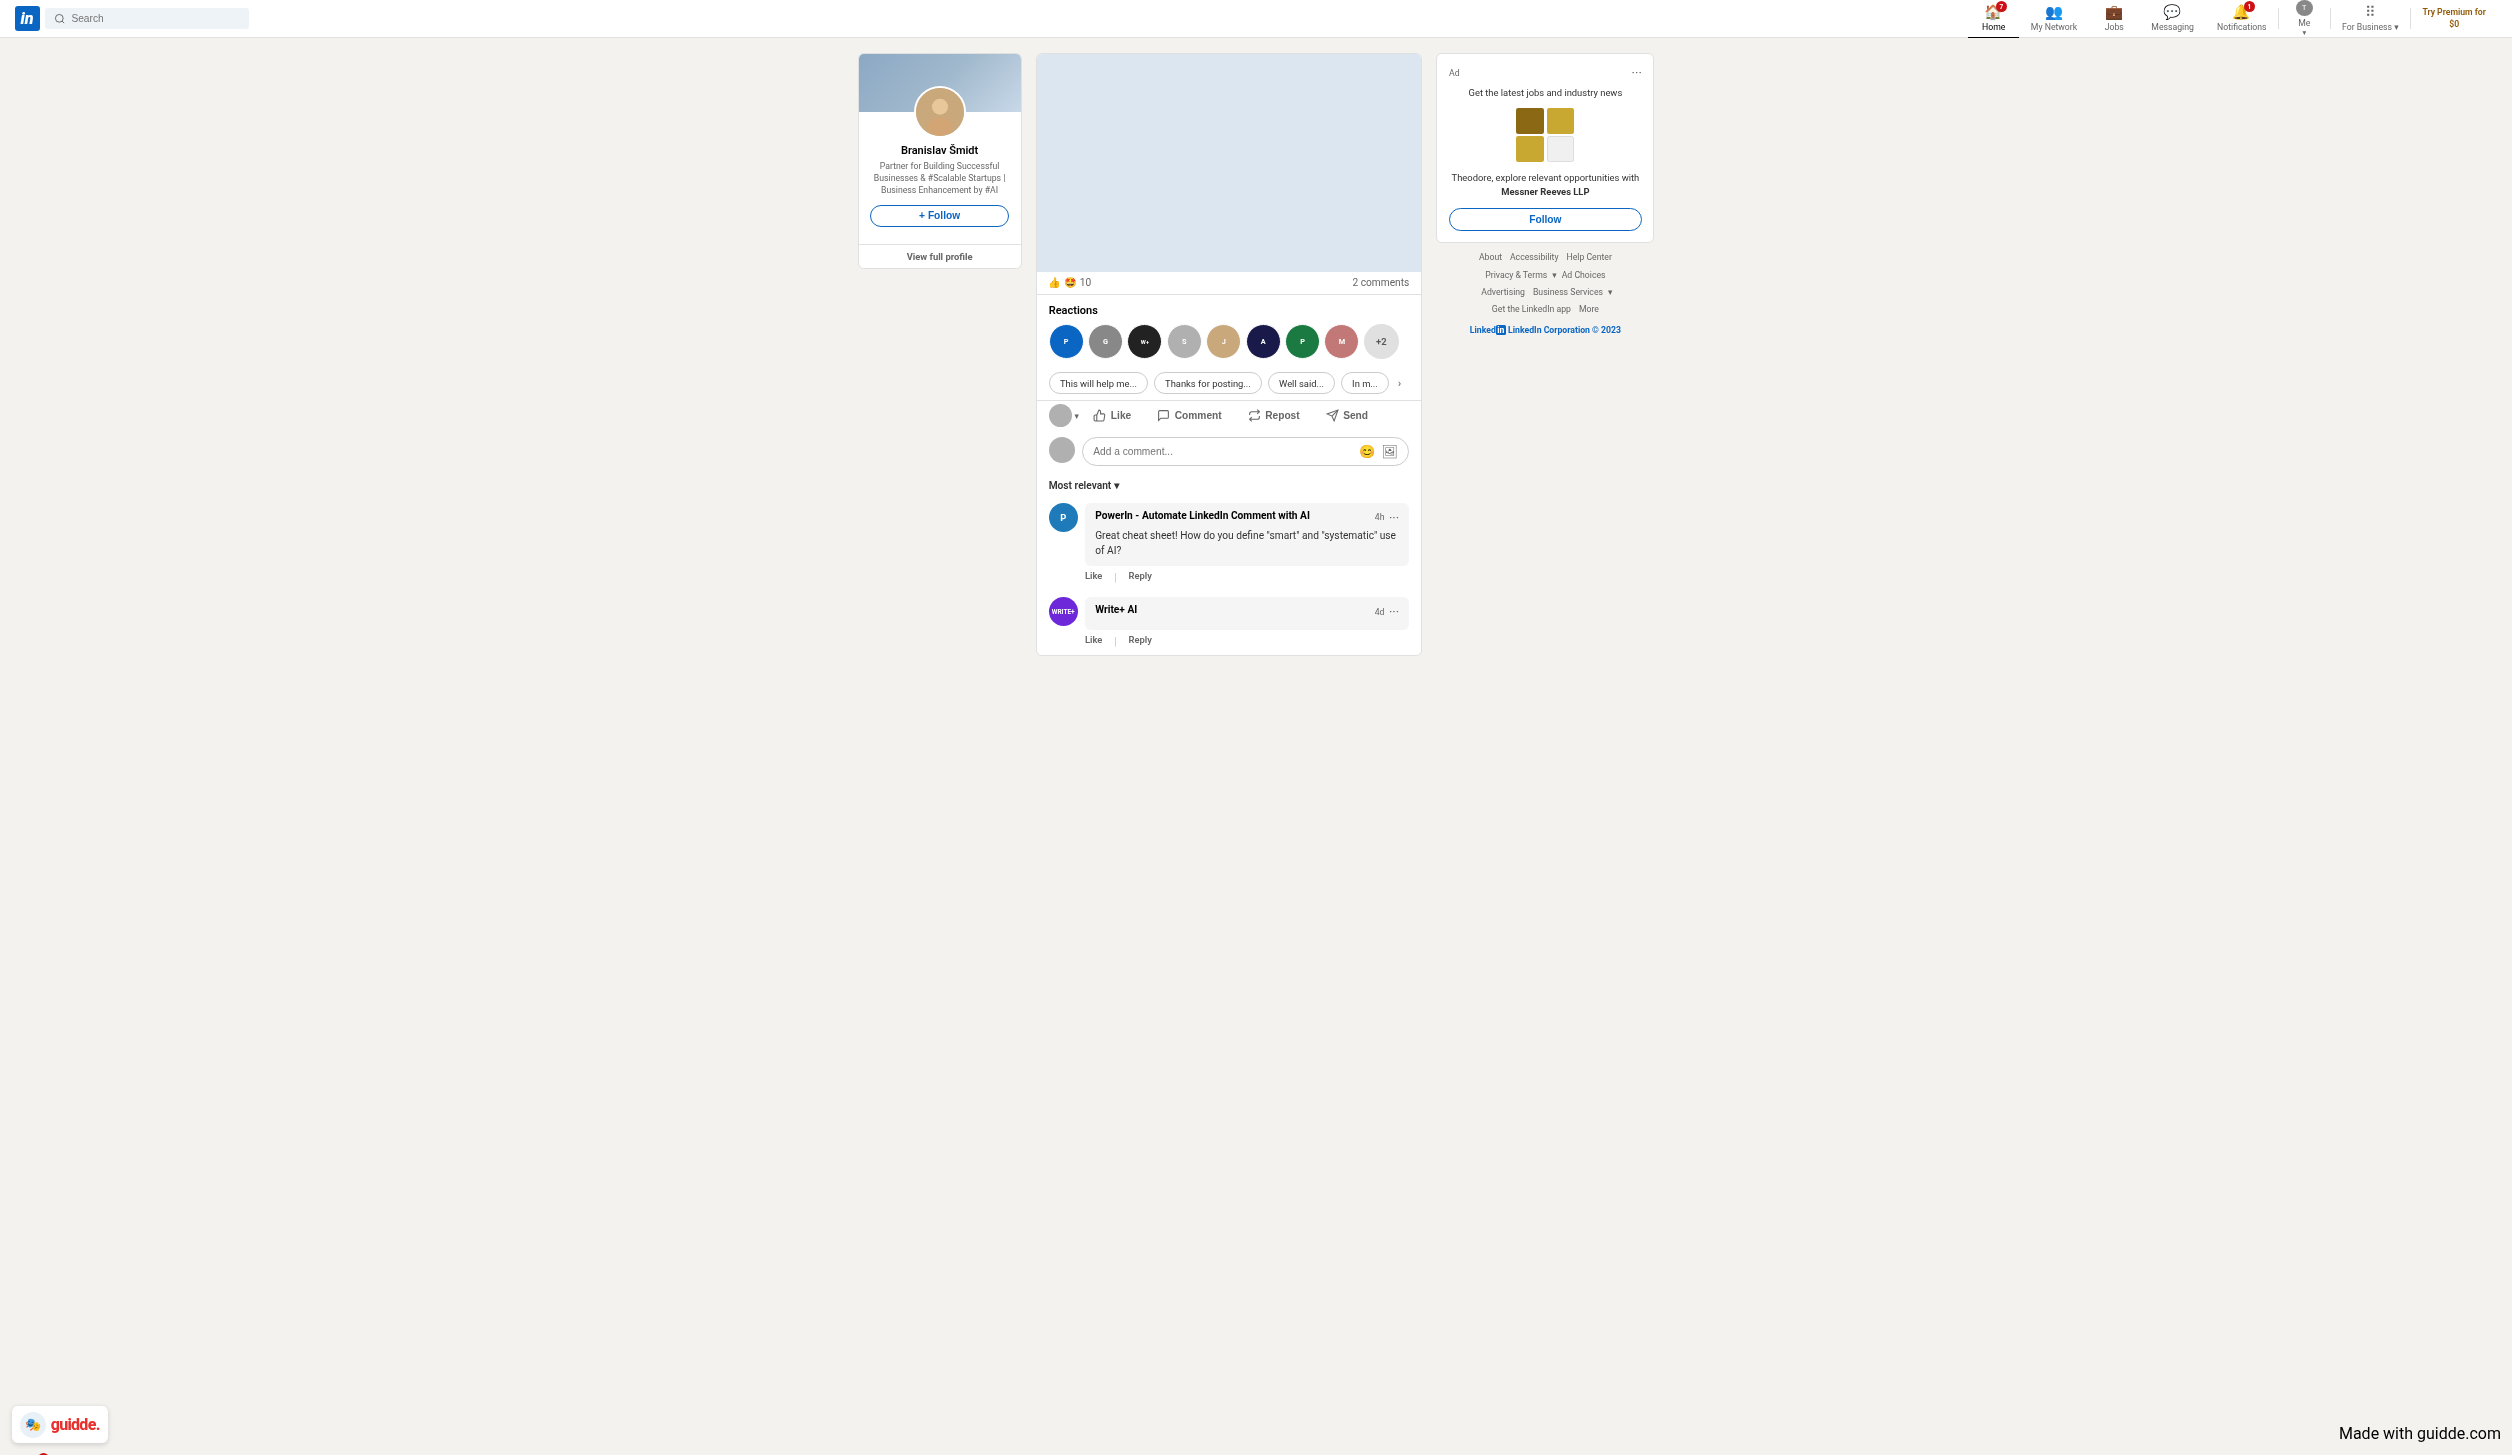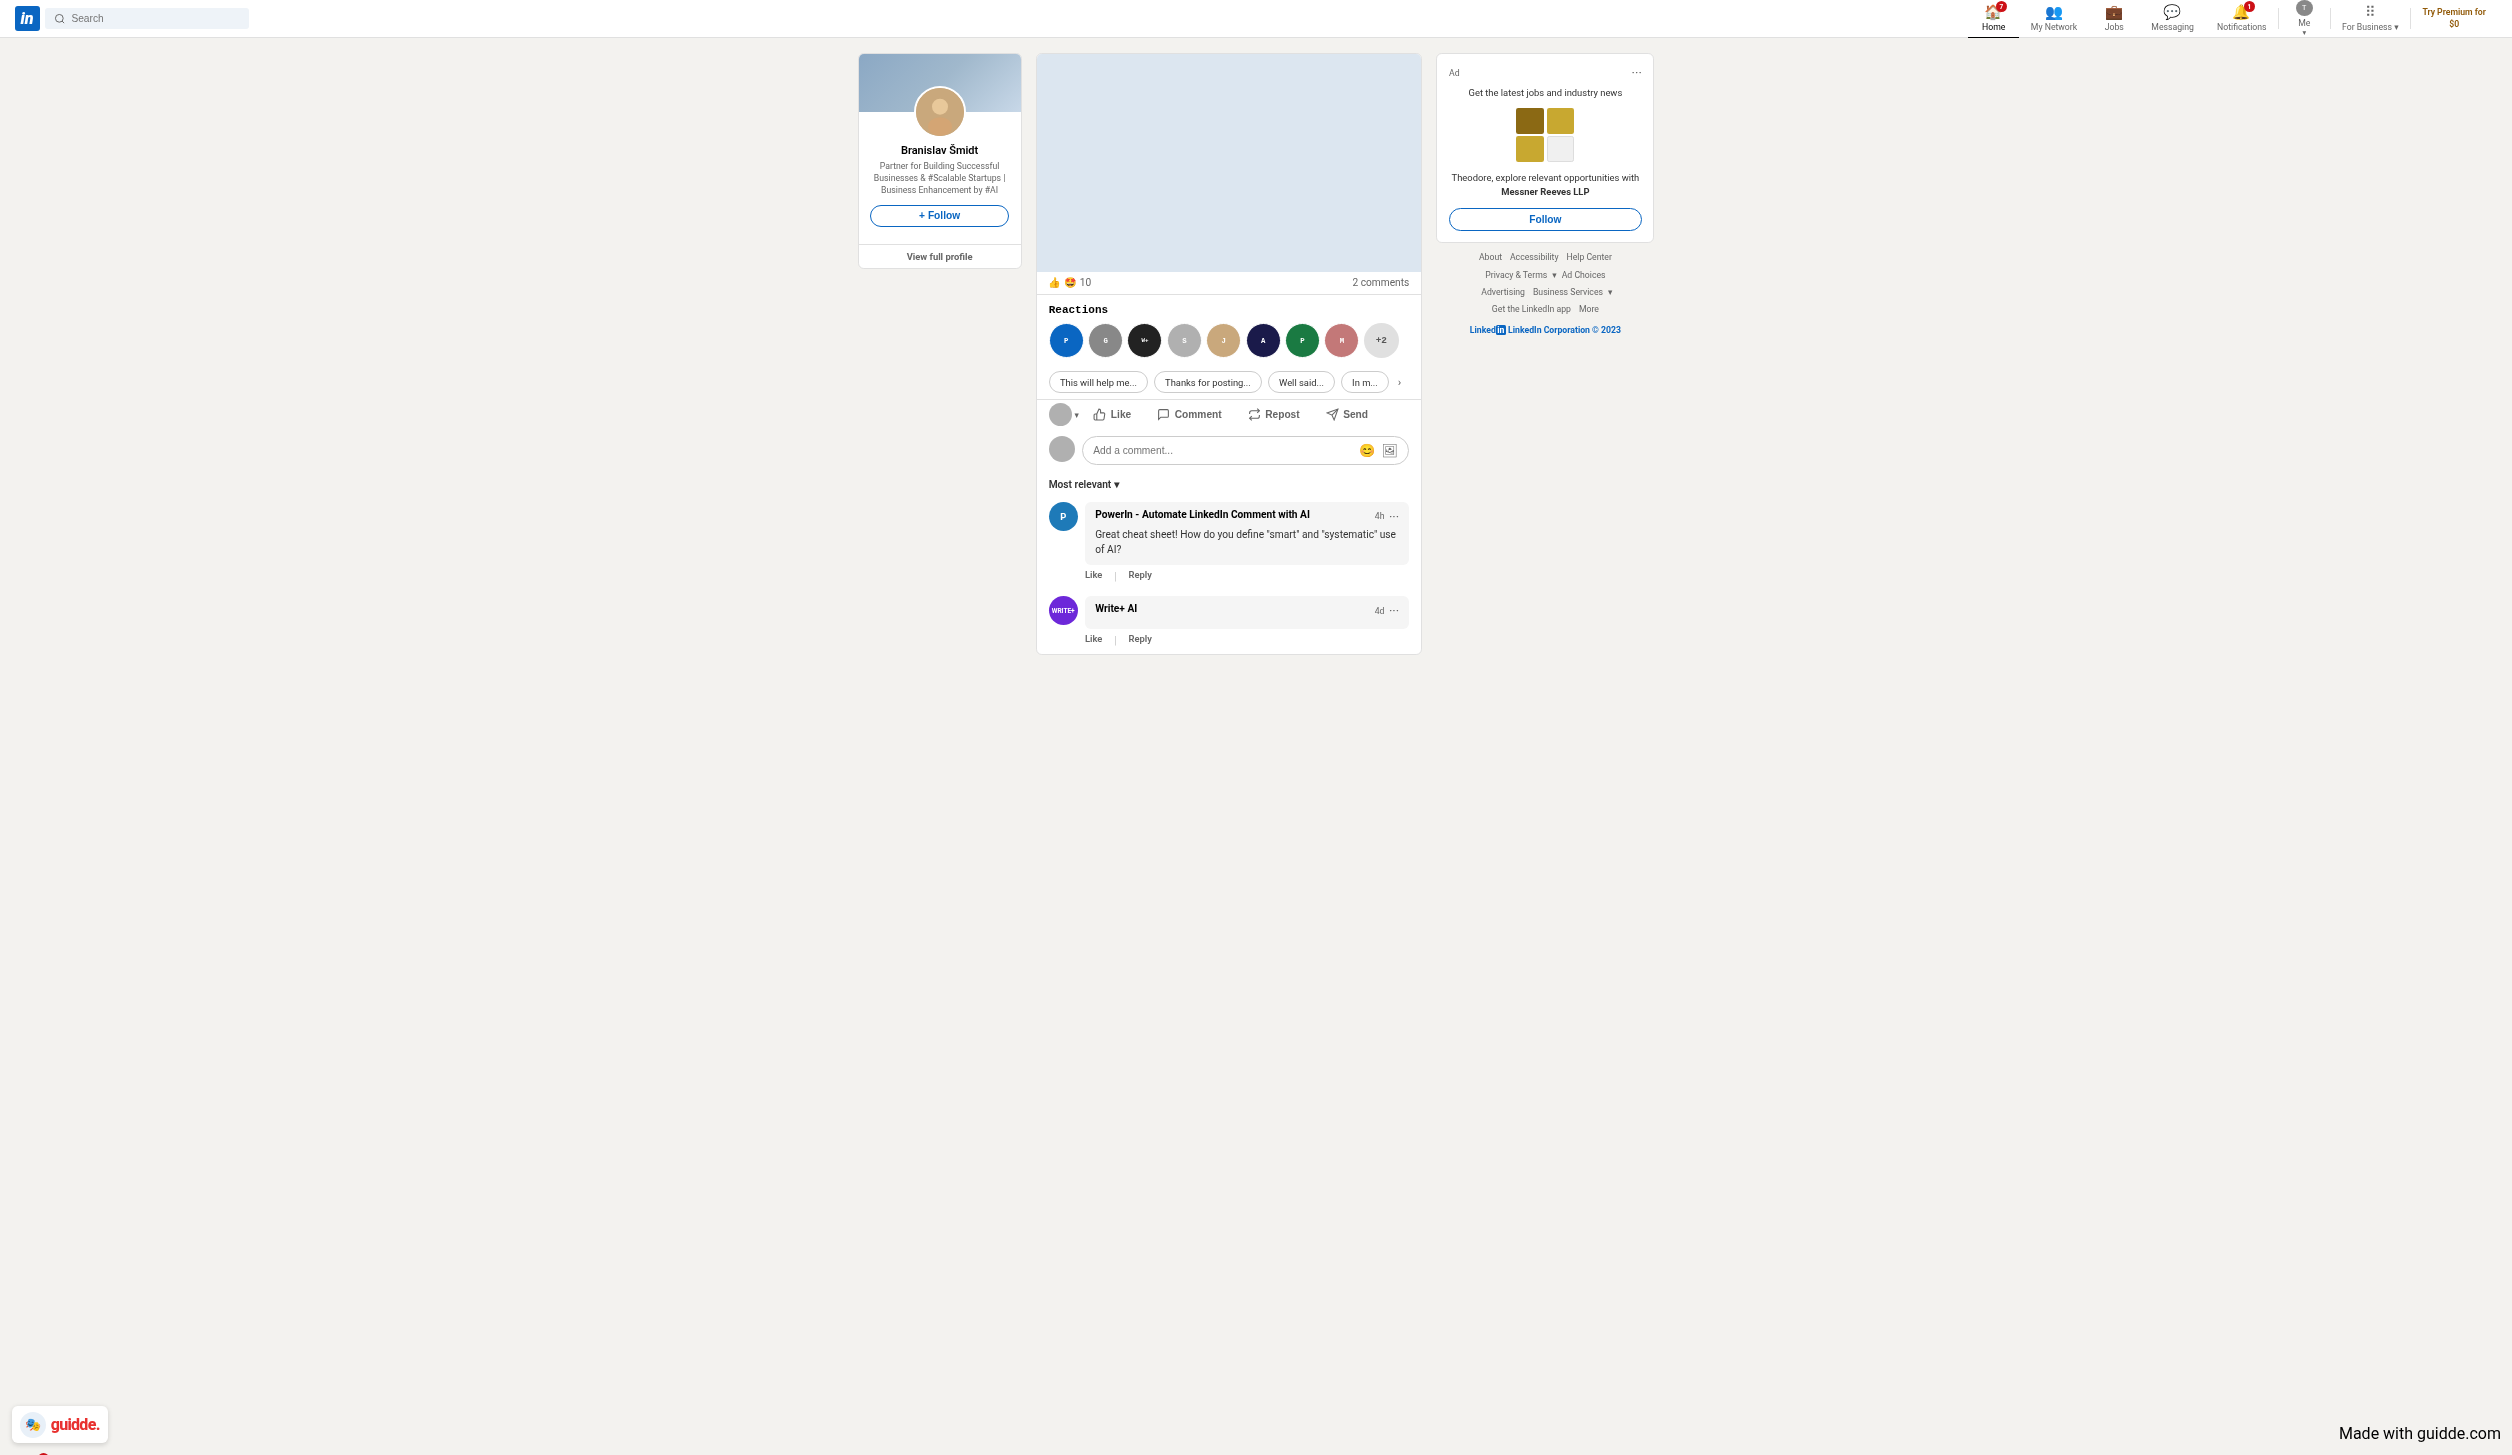--- a/index.html
+++ b/index.html
@@ -127,21 +127,21 @@
     }
     .post-reactions-bar {
       padding: 5.8px 11.6px;
       display: flex; justify-content: space-between; align-items: center;
       border-bottom: 0.7px solid #e0e0e0;
     }
     .reaction-count { display: flex; align-items: center; gap: 2.9px; font-size: 10.2px; color: #666; }
     .comments-count { font-size: 10.2px; color: #666; cursor: pointer; }
 
     
-    .reactions-panel { padding: 8.7px 11.6px 5.8px; font-family: Liberation Mono, monospace; }
+    .reactions-panel { padding: 8.7px 11.6px 5.8px; }
     .reactions-title { font-size: 11px; font-weight: 600; color: #000; margin-bottom: 7.3px; }
     .reactions-avatars { display: flex; gap: 4.4px; align-items: center; margin-bottom: 7.3px; flex-wrap: wrap; }
     .reaction-avatar {
       width: 35px; height: 35px; border-radius: 50%;
       border: 1.5px solid #fff;
       overflow: hidden;
       background: #ccc;
       display: flex; align-items: center; justify-content: center;
       font-size: 7.3px; font-weight: bold; color: white;
       position: relative;

